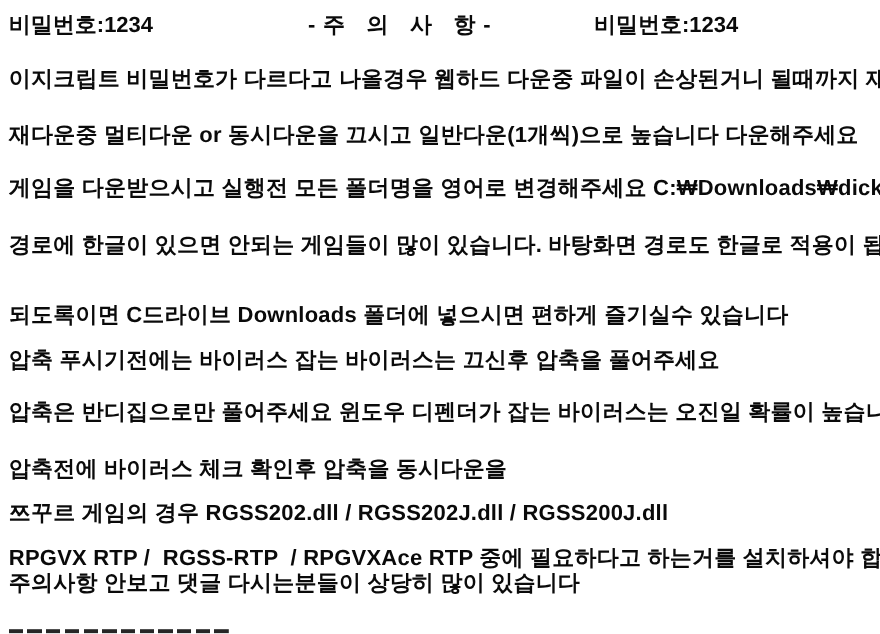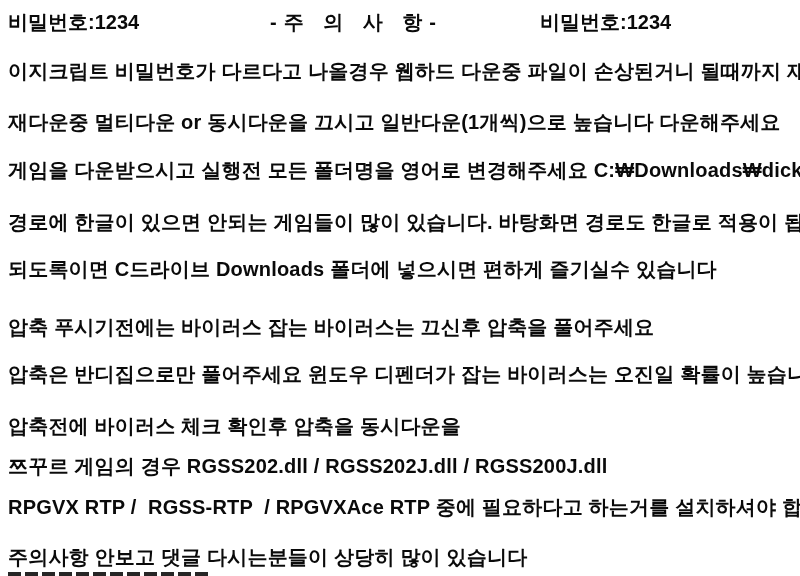--- a/index.html
+++ b/index.html
@@ -13,21 +13,21 @@
     font-weight: 700;
     color: #0a0a0a;
   }
   .hdr {
     position: absolute;
     top: 9px;
     font-size: 20px;
     white-space: pre;
   }
   .hdr-left  { left: 8px; }
-  .hdr-title { left: 270px; letter-spacing: 7px; }
+  .hdr-title { left: 280px; letter-spacing: 7px; }
   .hdr-right { left: 540px; }
   .line {
     position: absolute;
     left: 8px;
     font-size: 20px;
     white-space: pre;
     letter-spacing: 0.2px;
   }
   
   .fragment {
@@ -47,23 +47,23 @@
   <div class="hdr hdr-left">비밀번호:1234</div>
 
   <div class="hdr hdr-title">-주 의 사 항-</div>
 
   <div class="hdr hdr-right">비밀번호:1234</div>
 
   <div class="line" style="top:58px">이지크립트 비밀번호가 다르다고 나올경우 웹하드 다운중 파일이 손상된거니 될때까지 재다운</div>
   <div class="line" style="top:109px">재다운중 멀티다운 or 동시다운을 끄시고 일반다운(1개씩)으로 높습니다 다운해주세요</div>
   <div class="line" style="top:157px">게임을 다운받으시고 실행전 모든 폴더명을 영어로 변경해주세요 C:₩Downloads₩dick 이런식</div>
   <div class="line" style="top:209px">경로에 한글이 있으면 안되는 게임들이 많이 있습니다. 바탕화면 경로도 한글로 적용이 됩니다</div>
-  <div class="line" style="top:256px">되도록이면 C드라이브 Downloads 폴더에 넣으시면 편하게 즐기실수 있습니다</div>
+  <div class="line" style="top:273px">되도록이면 C드라이브 Downloads 폴더에 넣으시면 편하게 즐기실수 있습니다</div>
   <div class="line" style="top:314px">압축 푸시기전에는 바이러스 잡는 바이러스는 끄신후 압축을 풀어주세요</div>
   <div class="line" style="top:361px">압축은 반디집으로만 풀어주세요 윈도우 디펜더가 잡는 바이러스는 오진일 확률이 높습니다</div>
   <div class="line" style="top:413px">압축전에 바이러스 체크 확인후 압축을 동시다운을</div>
   <div class="line" style="top:453px">쯔꾸르 게임의 경우 RGSS202.dll / RGSS202J.dll / RGSS200J.dll</div>
   <div class="line" style="top:494px">RPGVX RTP /  RGSS-RTP  / RPGVXAce RTP 중에 필요하다고 하는거를 설치하셔야 합니다</div>
-  <div class="line" style="top:544px">주의사항 안보고 댓글 다시는분들이 상당히 많이 있습니다</div>
+  <div class="line" style="top:516px">주의사항 안보고 댓글 다시는분들이 상당히 많이 있습니다</div>
 
   <div class="fragment"></div>
 
 </div>
 
 </body></html>

